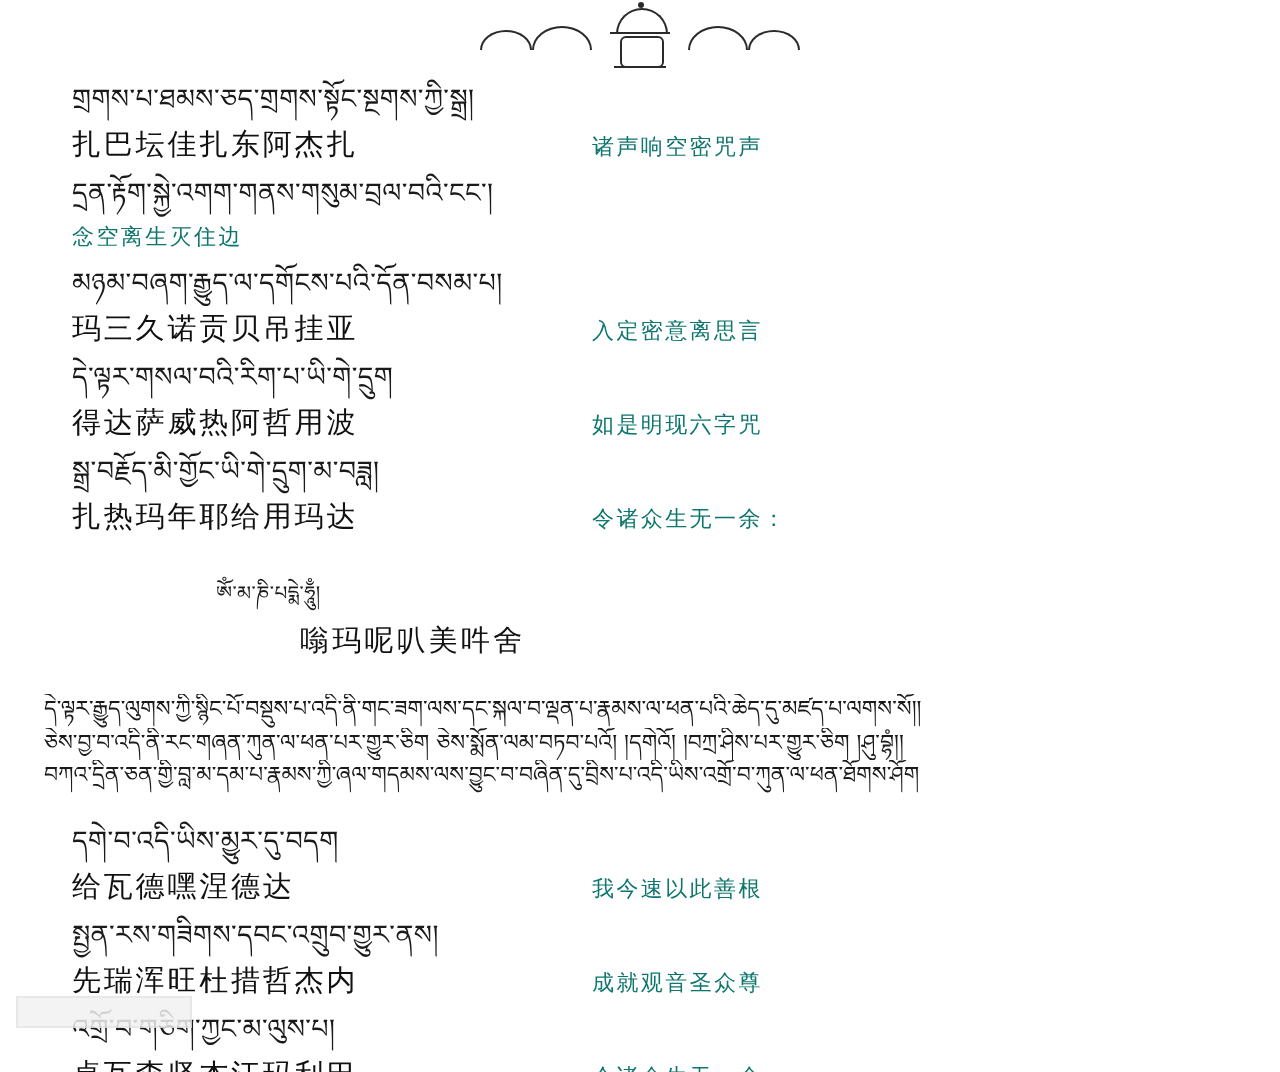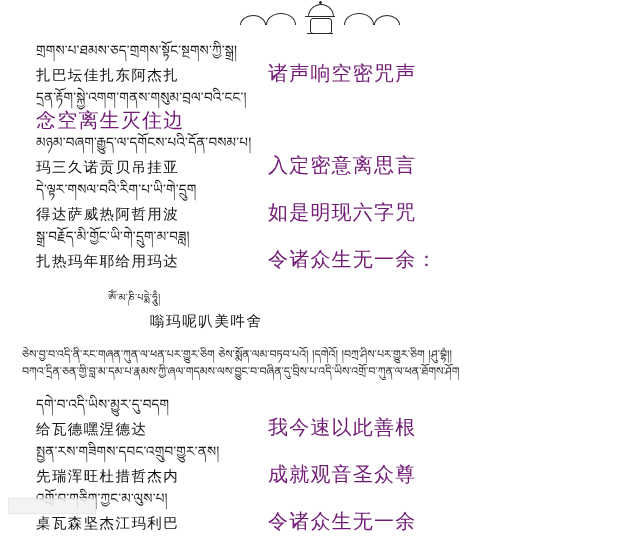--- a/index.html
+++ b/index.html
@@ -113,34 +113,35 @@
     color: #1a1a1a;
     letter-spacing: 0.2px;
     white-space: nowrap;
   }
 
   
   .row {
     display: flex;
     align-items: baseline;
     line-height: 24px;
+    gap: 28px;
   }
   .translit {
     font-family: "DejaVu Sans", "Liberation Sans", sans-serif;
     font-size: 14.5px;
     color: #111;
     width: 232px;
     flex: 0 0 232px;
     letter-spacing: 1.4px;
     white-space: nowrap;
   }
   .trans {
-    font-family: Liberation Sans, sans-serif;
-    font-size: 20px;
-    color: #701a75;
+    font-family: Liberation Mono, monospace;
+    font-size: 11px;
+    color: #0f766e;
     letter-spacing: 1.2px;
     white-space: nowrap;
   }
 
   .indent-tib { margin-left: 36px; }
   .indent-cn  { margin-left: 36px; }
 
   
   .mantra-tib {
     margin-left: 108px;
@@ -241,20 +242,21 @@
   <div class="spacer-14"></div>
 
   <div class="line-block">
     <div class="tib mantra-tib">ཨོཾ་མ་ཎི་པདྨེ་ཧཱུྃ།</div>
     <div class="mantra-cn">嗡玛呢叭美吽舍</div>
   </div>
 
   <div class="spacer-6"></div>
 
   <div class="dense">
+    <div>དེ་ལྟར་རྒྱུད་ལུགས་ཀྱི་སྙིང་པོ་བསྡུས་པ་འདི་ནི་གང་ཟག་ལས་དང་སྐལ་བ་ལྡན་པ་རྣམས་ལ་ཕན་པའི་ཆེད་དུ་མཛད་པ་ལགས་སོ།།</div>
     <div>ཅེས་བྱ་བ་འདི་ནི་རང་གཞན་ཀུན་ལ་ཕན་པར་གྱུར་ཅིག ཅེས་སྨོན་ལམ་བཏབ་པའོ། །དགེའོ། །བཀྲ་ཤིས་པར་གྱུར་ཅིག །ཤུ་བྷཾ།།</div>
     <div>བཀའ་དྲིན་ཅན་གྱི་བླ་མ་དམ་པ་རྣམས་ཀྱི་ཞལ་གདམས་ལས་བྱུང་བ་བཞིན་དུ་བྲིས་པ་འདི་ཡིས་འགྲོ་བ་ཀུན་ལ་ཕན་ཐོགས་ཤོག</div>
   </div>
 
   <div class="spacer-10"></div>
 
   <div class="line-block">
     <div class="tib indent-tib">དགེ་བ་འདི་ཡིས་མྱུར་དུ་བདག</div>
     <div class="row indent-cn">
       <span class="translit">给瓦德嘿涅德达</span>

